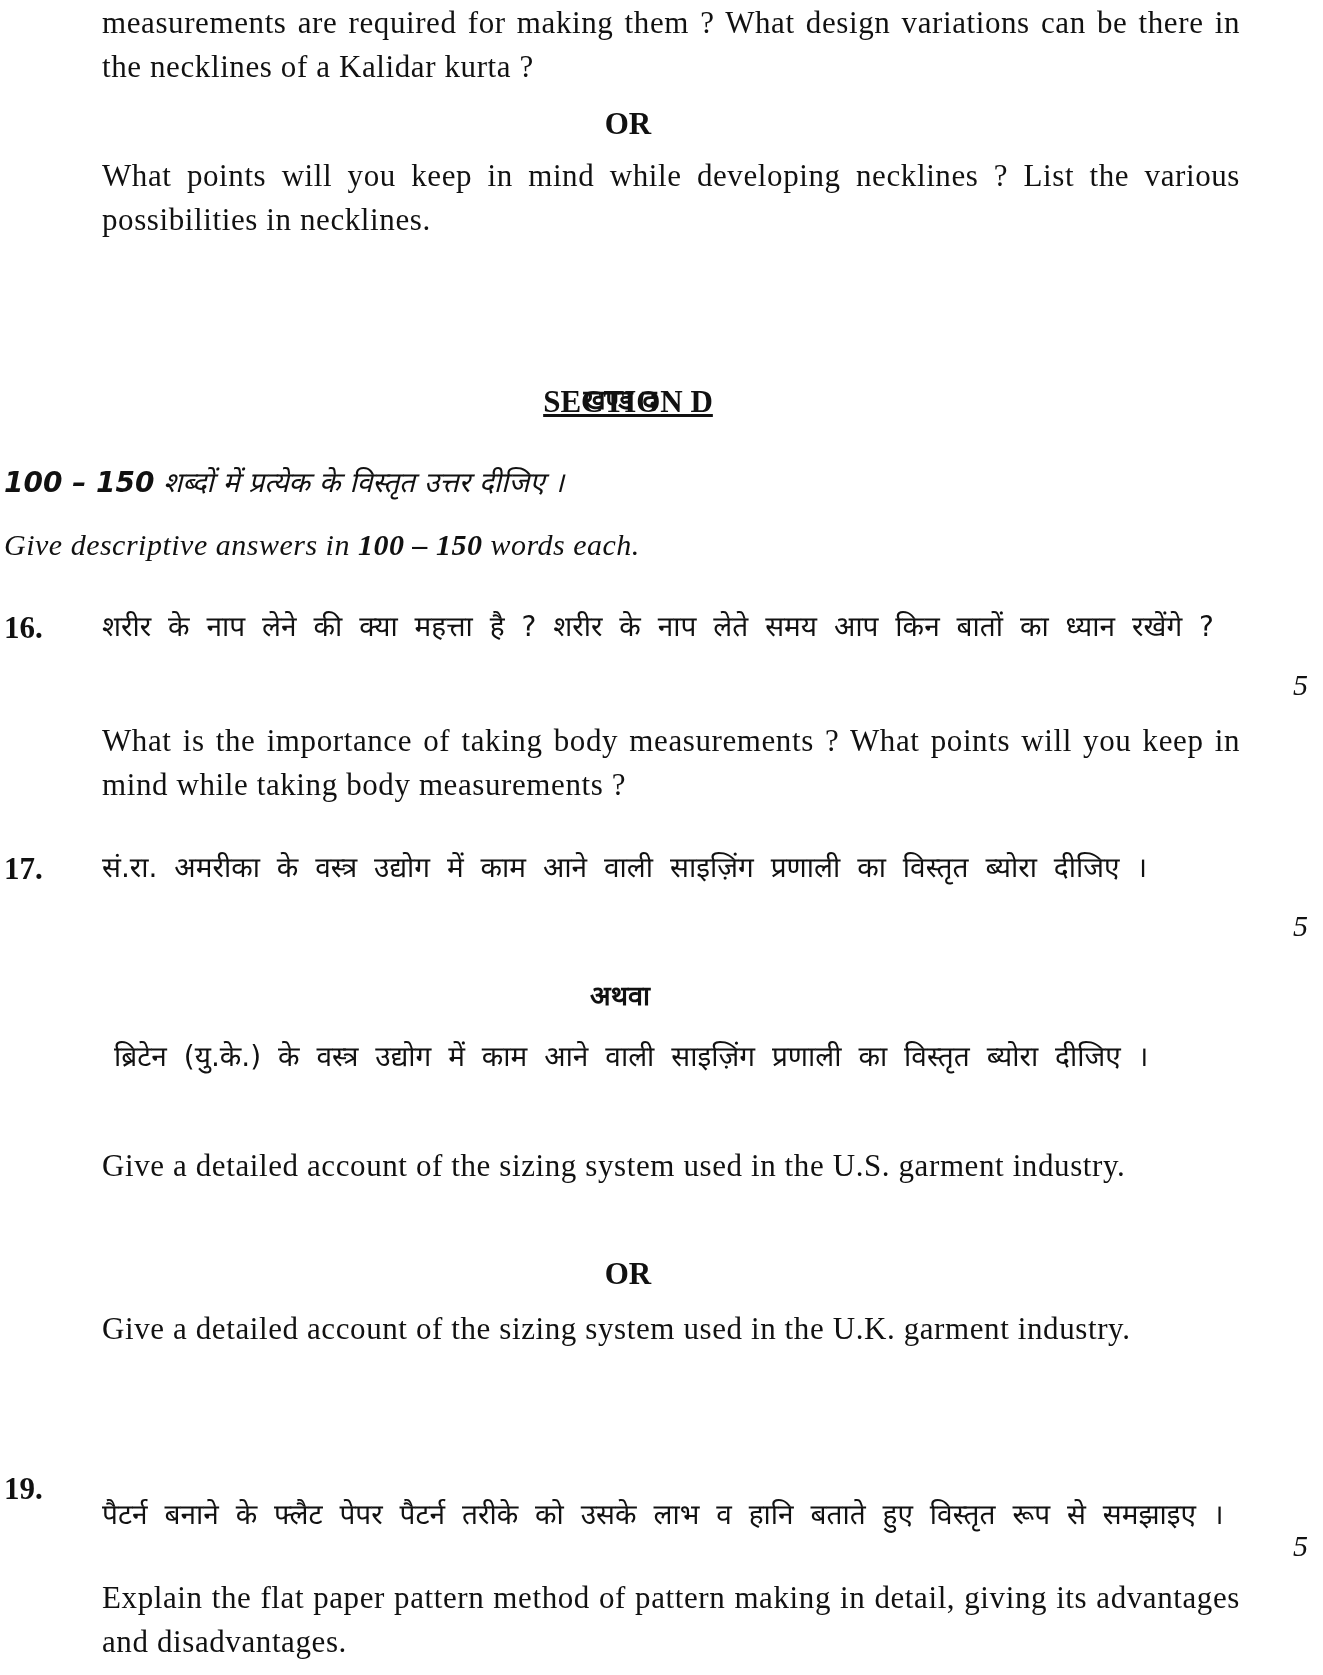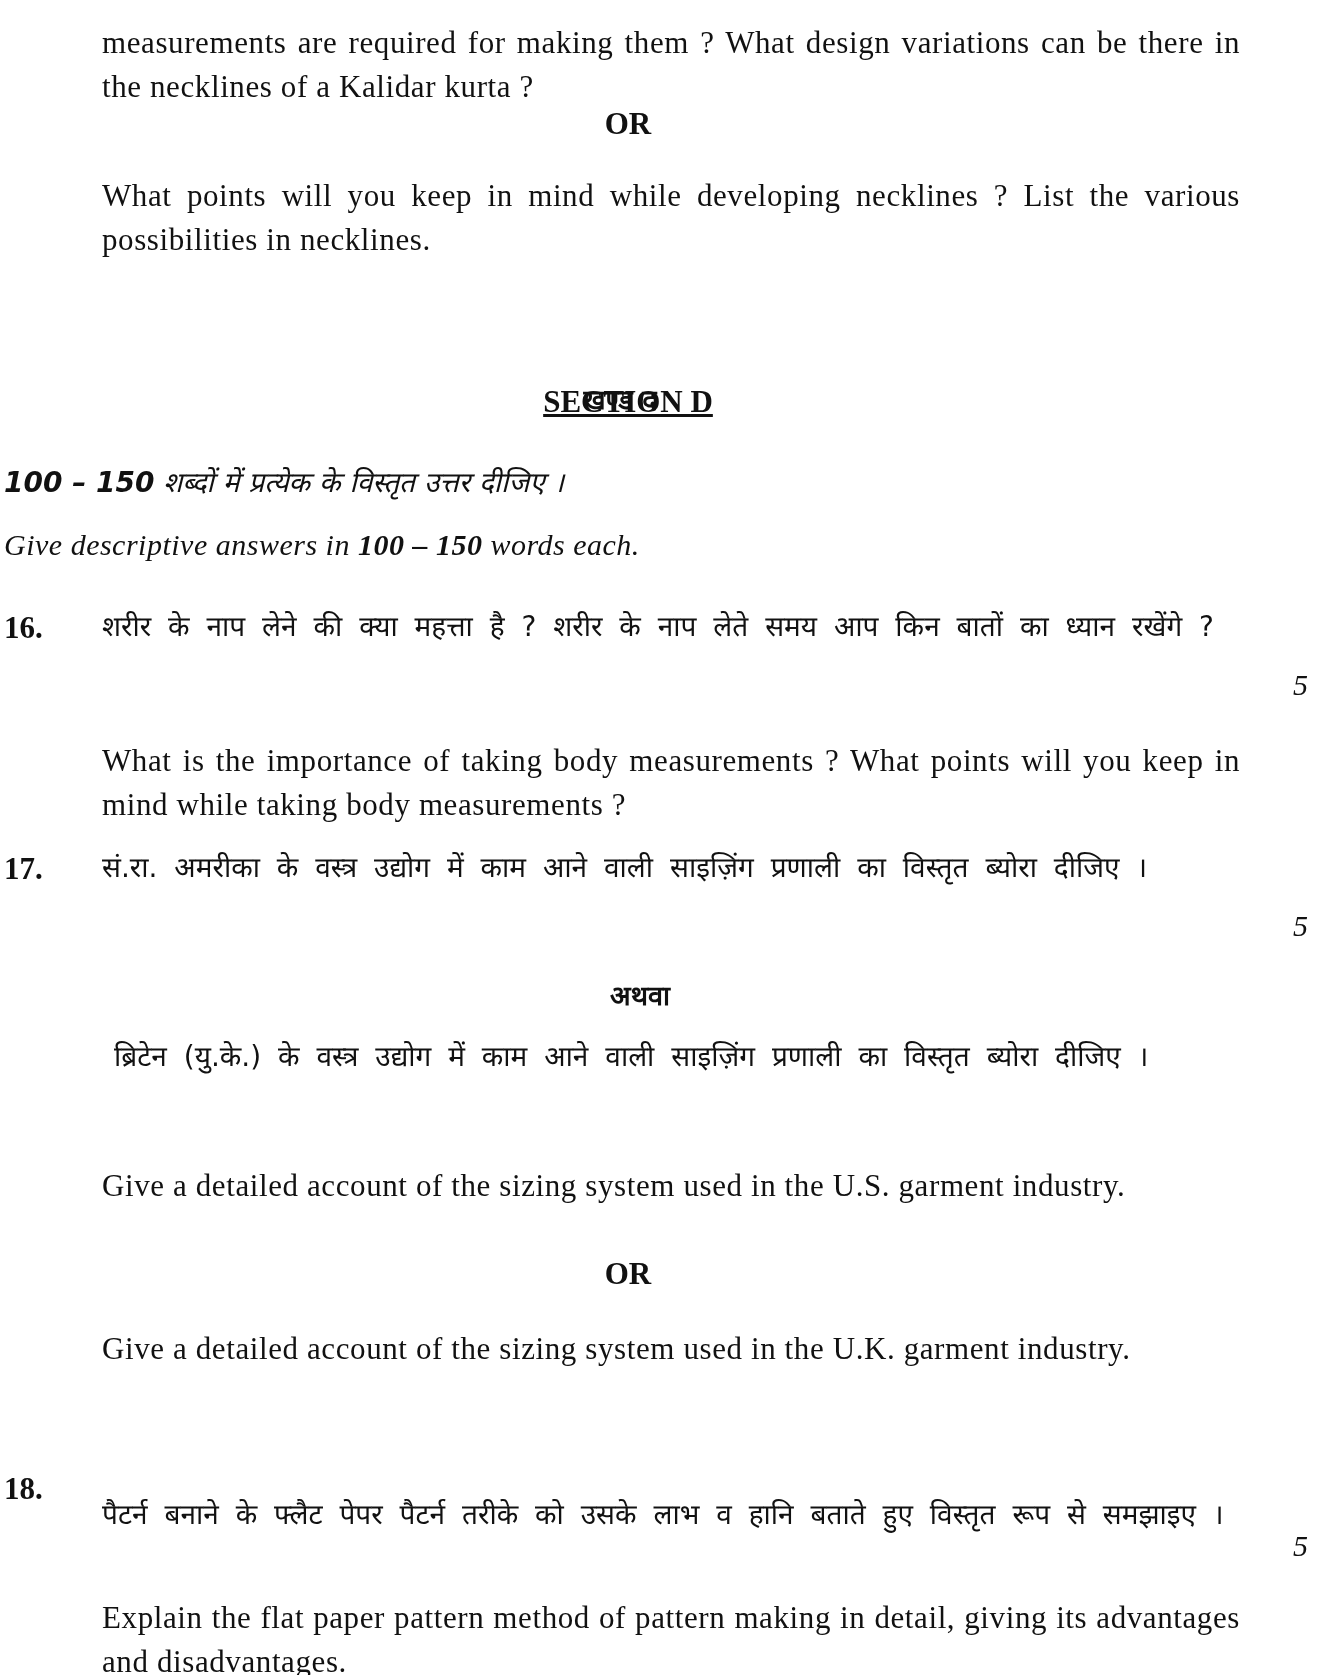--- a/index.html
+++ b/index.html
@@ -7,21 +7,20 @@
     width: 1323px; height: 1675px; position: relative; overflow: hidden;
     font-family: "DejaVu Serif", "Liberation Serif", serif;
     color: #111111;
   }
   .abs { position: absolute; }
   .body-text {
     font-family: "Liberation Serif", "DejaVu Serif", serif;
     font-size: 31px; line-height: 44px;
     text-align: justify; text-align-last: left;
     letter-spacing: 0.6px;
-    margin-top: 20px;
   }
   .hindi {
     font-family: "DejaVu Sans", "Liberation Sans", sans-serif;
     font-size: 28px; line-height: 54px;
     text-align: justify; text-align-last: left;
     word-spacing: 8px;
   }
   .center-bold {
     font-family: "Liberation Serif", "DejaVu Serif", serif;
     font-weight: bold; font-size: 31px; text-align: center;
@@ -72,22 +71,22 @@
 </div>
 
 <div class="abs qnum" style="top:610px;">16.</div>
 <div class="abs hindi content" style="top:600px;">शरीर के नाप लेने की क्या महत्ता है ? शरीर के नाप लेते समय आप किन बातों का ध्यान रखेंगे ?</div>
 <div class="abs marks" style="top:668px;">5</div>
 <div class="abs body-text content" style="top:719px;">What is the importance of taking body measurements ? What points will you keep in mind while taking body measurements ?</div>
 
 <div class="abs qnum" style="top:851px;">17.</div>
 <div class="abs hindi content" style="top:841px;">सं.रा. अमरीका के वस्त्र उद्योग में काम आने वाली साइज़िंग प्रणाली का विस्तृत ब्योरा दीजिए ।</div>
 <div class="abs marks" style="top:909px;">5</div>
-<div class="abs center-hindi" style="top:976px;padding-left:20px;">अथवा</div>
+<div class="abs center-hindi" style="top:976px;">अथवा</div>
 <div class="abs hindi content" style="top:1030px;margin-left:12px;">ब्रिटेन (यु.के.) के वस्त्र उद्योग में काम आने वाली साइज़िंग प्रणाली का विस्तृत ब्योरा दीजिए ।</div>
 <div class="abs body-text content" style="top:1144px;">Give a detailed account of the sizing system used in the U.S. garment industry.</div>
 <div class="abs center-bold" style="top:1256px;">OR</div>
 <div class="abs body-text content" style="top:1307px;">Give a detailed account of the sizing system used in the U.K. garment industry.</div>
 
-<div class="abs qnum" style="top:1471px;">18.</div>
+<div class="abs qnum" style="top:1471px;">19.</div>
 <div class="abs hindi content" style="top:1488px;">पैटर्न बनाने के फ्लैट पेपर पैटर्न तरीके को उसके लाभ व हानि बताते हुए विस्तृत रूप से समझाइए ।</div>
 <div class="abs marks" style="top:1529px;">5</div>
 <div class="abs body-text content" style="top:1576px;">Explain the flat paper pattern method of pattern making in detail, giving its advantages and disadvantages.</div>
 
 </body></html>

